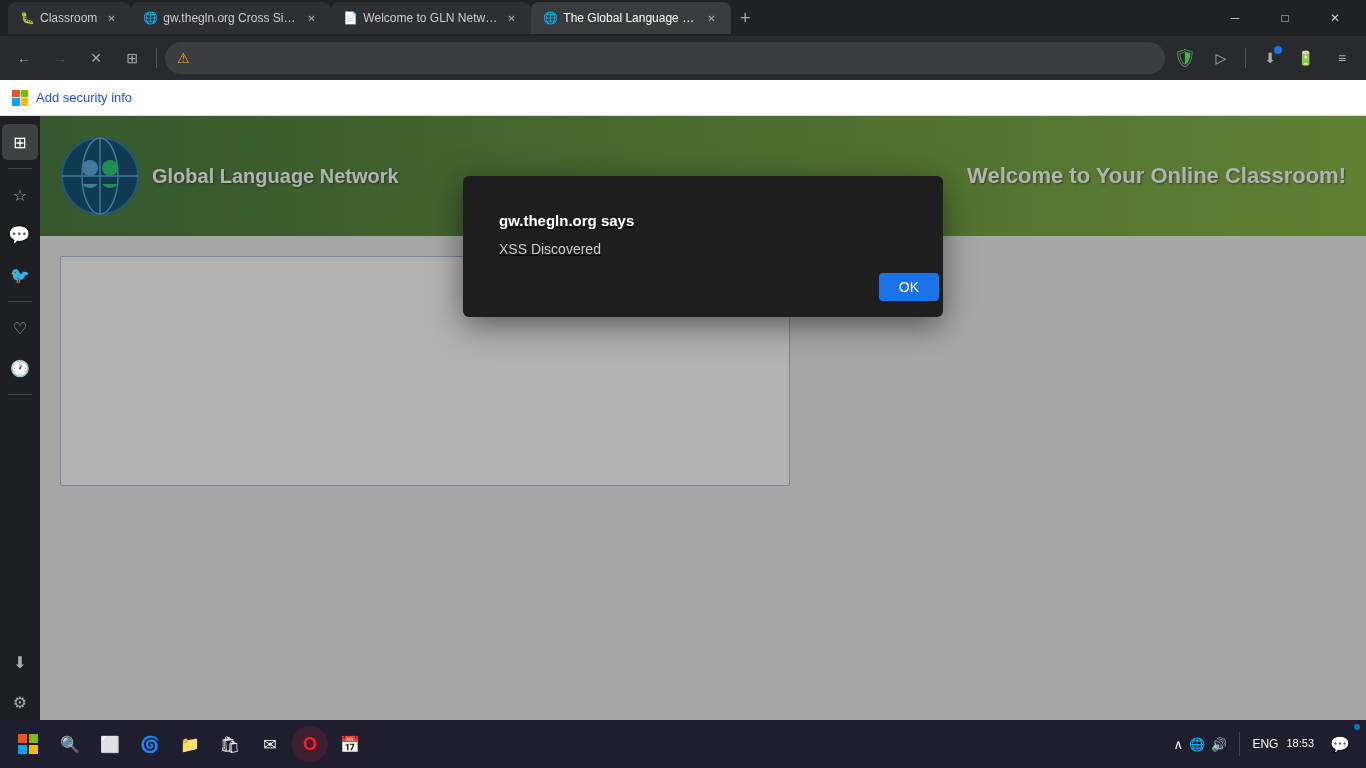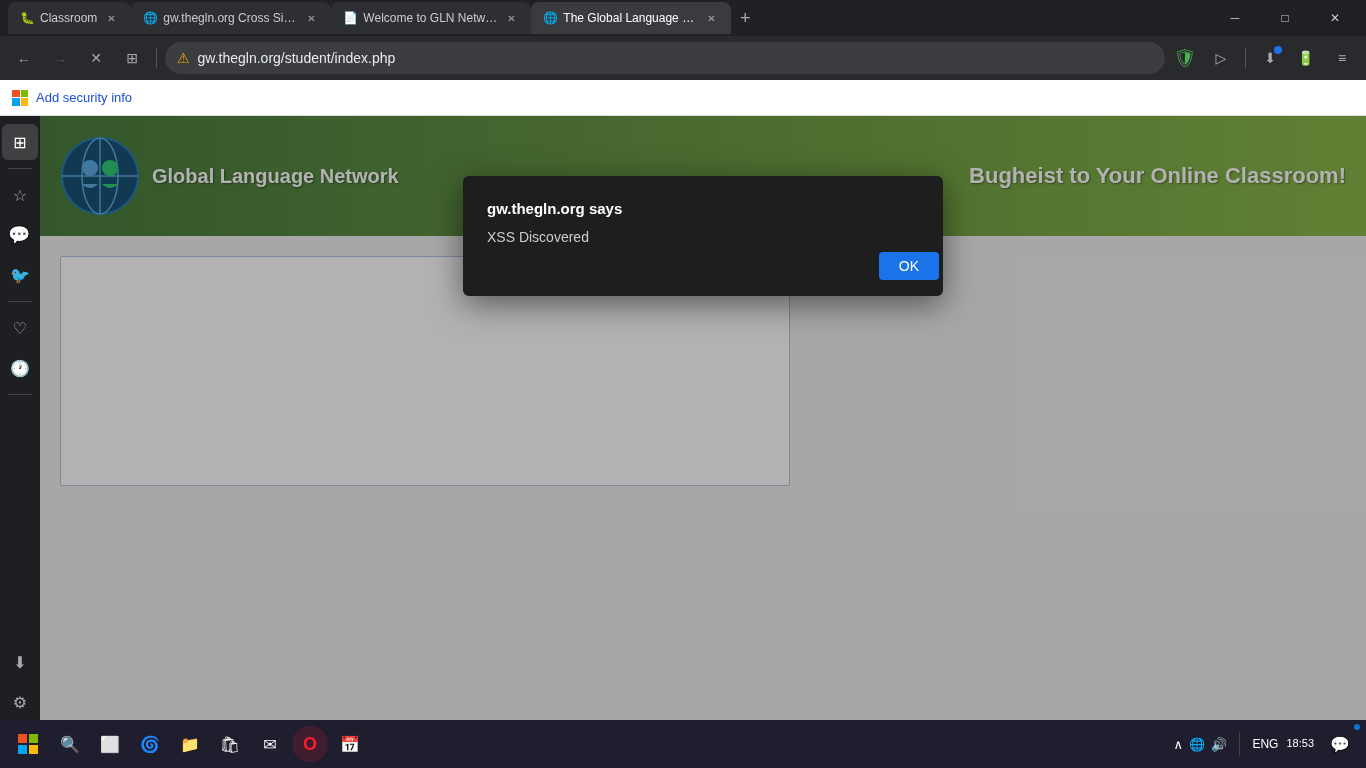--- a/index.html
+++ b/index.html
@@ -273,25 +273,26 @@
       top: 0; left: 0; right: 0; bottom: 0;
       background: rgba(0,0,0,0.3);
       display: flex;
       align-items: flex-start;
       justify-content: center;
       padding-top: 60px;
     }
     .alert-dialog {
       background: #1e1e1e;
       border-radius: 6px;
-      padding: 24px;
+      padding: 36px;
       width: 480px;
       min-height: 120px;
       box-shadow: 0 8px 32px rgba(0,0,0,0.5);
       position: relative;
+      text-decoration: underline;
     }
     .alert-title {
       color: #fff;
       font-size: 15px;
       font-weight: 600;
       margin-bottom: 12px;
     }
     .alert-message {
       color: #ccc;
       font-size: 14px;
@@ -424,21 +425,20 @@
 </div>
 
 <div class="address-bar">
   <div class="nav-btn">←</div>
   <div class="nav-btn disabled">→</div>
   <div class="nav-btn">✕</div>
   <div class="nav-btn">⊞</div>
   <div class="divider-v"></div>
   <div class="address-input-wrap">
     <span class="warning-icon">⚠</span>
-    <span class="address-text">gw.thegln.org/student/index.php</span>
   </div>
   <div class="toolbar-icons">
     <div class="toolbar-icon" style="color:#4CAF50; font-size:18px;">🛡</div>
     <div class="toolbar-icon">▷</div>
     <div class="divider-v"></div>
     <div class="toolbar-icon" style="position:relative;">
       ⬇
       <span class="badge"></span>
     </div>
     <div class="toolbar-icon">🔋</div>
@@ -483,21 +483,21 @@
       <ellipse cx="40" cy="40" rx="18" ry="38" fill="none" stroke="#5dade2" stroke-width="1.5"></ellipse>
       <line x1="2" y1="40" x2="78" y2="40" stroke="#5dade2" stroke-width="1.5"></line>
       <line x1="40" y1="2" x2="40" y2="78" stroke="#5dade2" stroke-width="1.5"></line>
 
       <circle cx="30" cy="32" r="8" fill="#5dade2"></circle>
       <path d="M22,48 Q30,56 38,48" fill="#5dade2"></path>
       <circle cx="50" cy="32" r="8" fill="#2ecc71"></circle>
       <path d="M42,48 Q50,56 58,48" fill="#2ecc71"></path>
     </svg>
     <span class="gln-title">Global Language Network</span>
-    <span class="gln-welcome">Bugheist to Your Online Classroom!</span>
+    <span class="gln-welcome">Welcome to Your Online Classroom!</span>
   </div>
 
   <div class="content-area">
     <div class="content-box"></div>
   </div>
 
   <div class="alert-overlay">
     <div class="alert-dialog">
       <div class="alert-title">gw.thegln.org says</div>
       <div class="alert-message">XSS Discovered</div>

